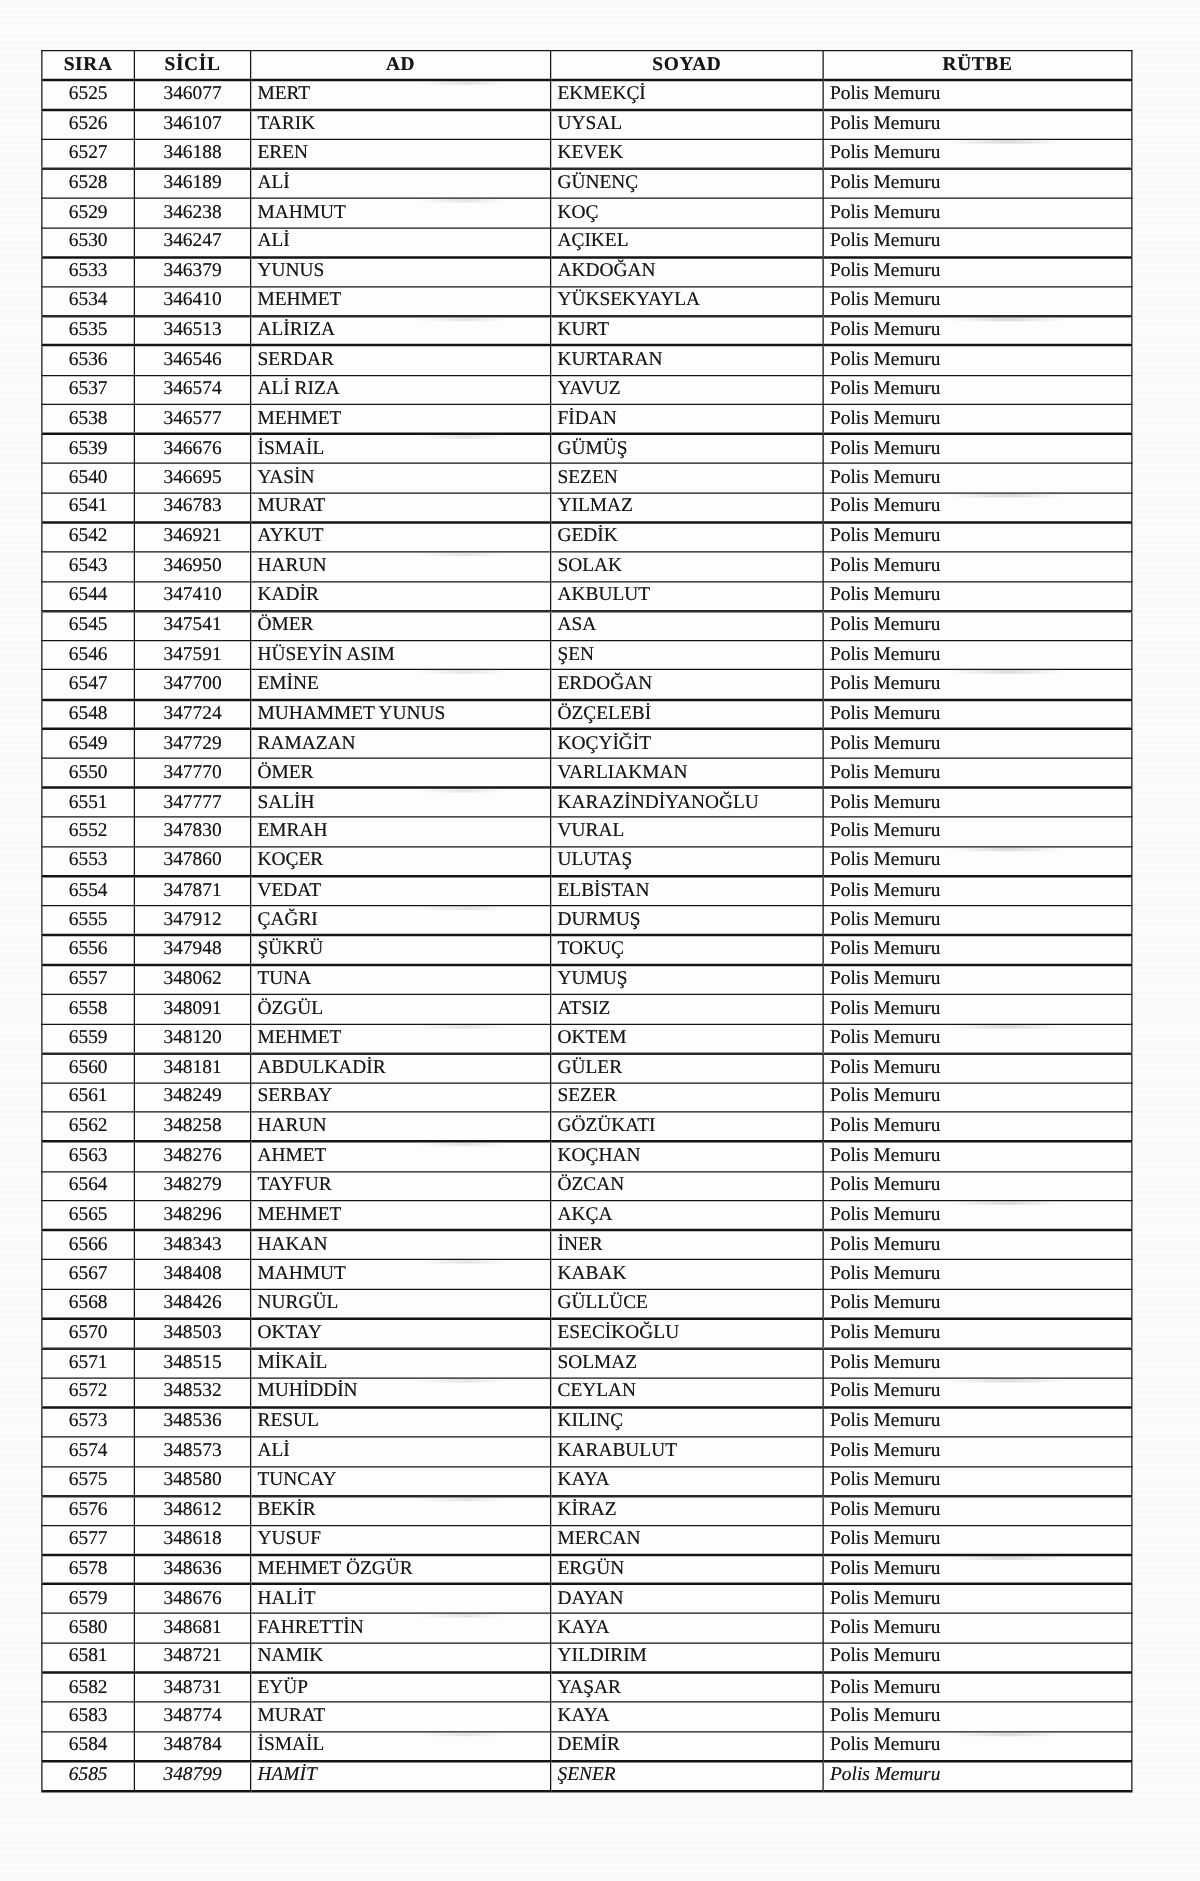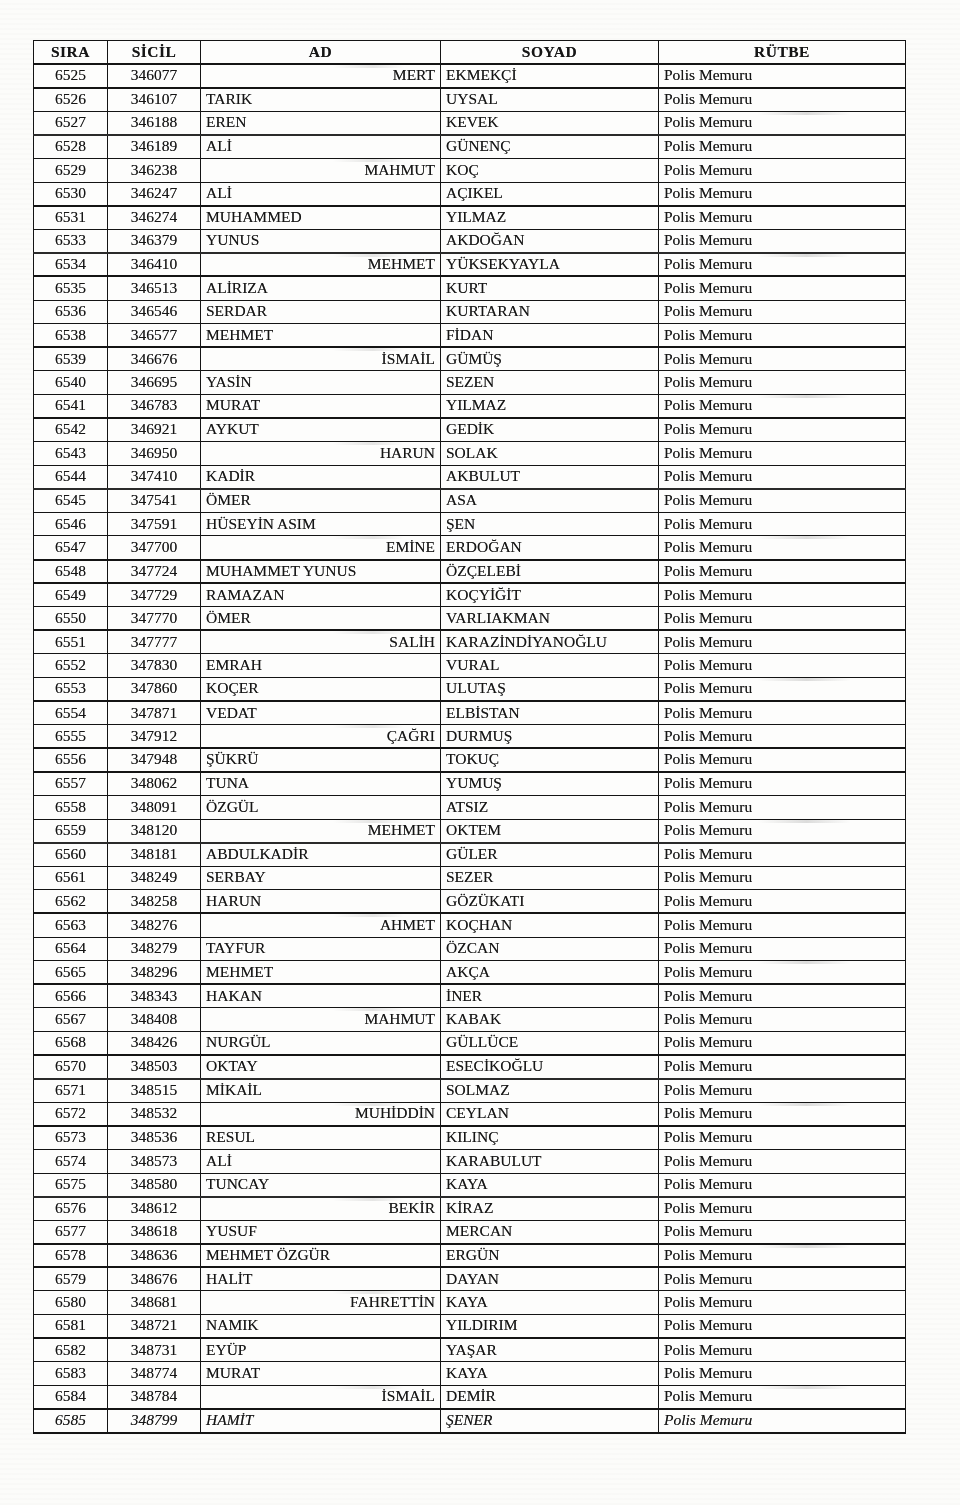--- a/index.html
+++ b/index.html
@@ -54,21 +54,20 @@
   td { font-weight: normal; }
   td:nth-child(1), td:nth-child(2) { text-align: center; }
   td:nth-child(3), td:nth-child(4), td:nth-child(5) { text-align: left; }
   
   tbody tr:nth-child(3n+1) td { border-top-width: 2.2px; }
   tbody tr:nth-child(7n+2) td { border-top-width: 2.6px; }
   tbody tr:nth-child(5n+4) td { border-top-color: #2a2a2a; margin-top: 24px; }
   tbody tr:last-child td { border-bottom-width: 2.6px; font-style: italic; }
   tbody tr:nth-child(4n+1) td:nth-child(3) {
     background: linear-gradient(90deg, rgba(0,0,0,0) 55%, rgba(20,20,20,0.10) 72%, rgba(0,0,0,0) 85%) top/100% 3px no-repeat;
-    text-align: right;
   }
   tbody tr:nth-child(6n+3) td:nth-child(5) {
     background: linear-gradient(90deg, rgba(0,0,0,0) 40%, rgba(20,20,20,0.14) 60%, rgba(0,0,0,0) 78%) top/100% 3px no-repeat;
   }
 </style>
 </head>
 <body>
 
 <div class="page">
   <table class="roster">
@@ -125,27 +124,20 @@
           <td>Polis Memuru</td>
         </tr>
         <tr>
           <td>6530</td>
           <td>346247</td>
           <td>ALİ</td>
           <td>AÇIKEL</td>
           <td>Polis Memuru</td>
         </tr>
         <tr>
-          <td>6531</td>
-          <td>346274</td>
-          <td>MUHAMMED</td>
-          <td>YILMAZ</td>
-          <td>Polis Memuru</td>
-        </tr>
-        <tr>
           <td>6533</td>
           <td>346379</td>
           <td>YUNUS</td>
           <td>AKDOĞAN</td>
           <td>Polis Memuru</td>
         </tr>
         <tr>
           <td>6534</td>
           <td>346410</td>
           <td>MEHMET</td>
@@ -157,20 +149,27 @@
           <td>346513</td>
           <td>ALİRIZA</td>
           <td>KURT</td>
           <td>Polis Memuru</td>
         </tr>
         <tr>
           <td>6536</td>
           <td>346546</td>
           <td>SERDAR</td>
           <td>KURTARAN</td>
+          <td>Polis Memuru</td>
+        </tr>
+        <tr>
+          <td>6537</td>
+          <td>346574</td>
+          <td>ALİ RIZA</td>
+          <td>YAVUZ</td>
           <td>Polis Memuru</td>
         </tr>
         <tr>
           <td>6538</td>
           <td>346577</td>
           <td>MEHMET</td>
           <td>FİDAN</td>
           <td>Polis Memuru</td>
         </tr>
         <tr>

